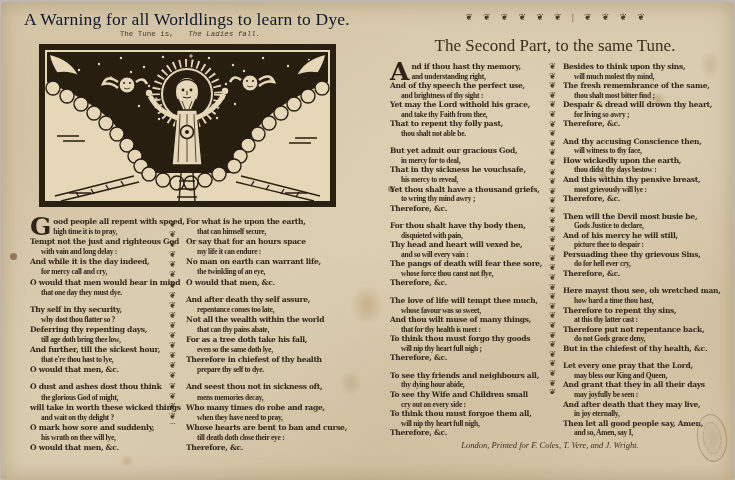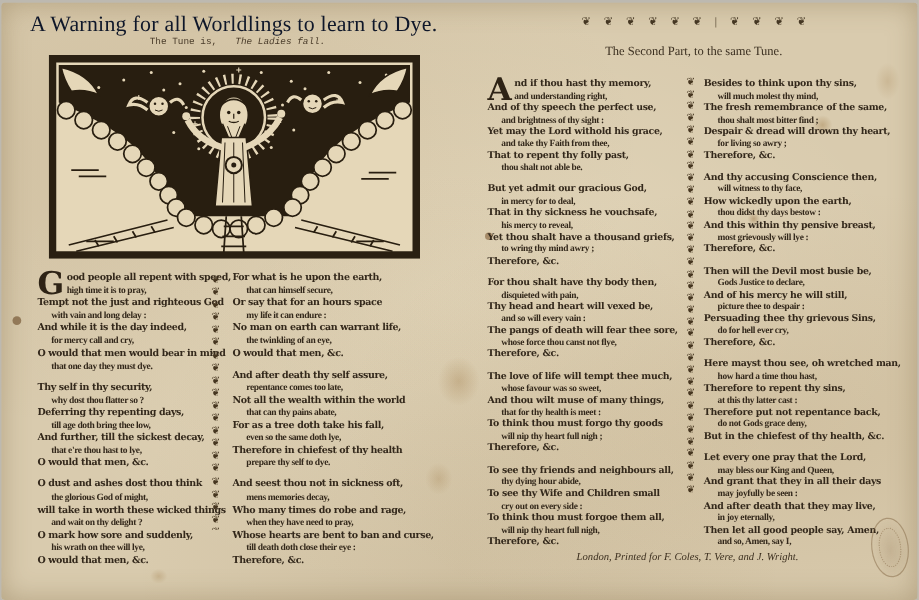--- a/index.html
+++ b/index.html
@@ -29,21 +29,21 @@
     font-size:7.5px;color:#4a3c2a;font-family:Liberation Mono, monospace;
   }
   .tunename{font-style:italic;margin-left:10px;}
   .woodcut{position:absolute;left:39px;top:44px;width:297px;height:163px;}
   .orn-row{
     position:absolute;left:392px;top:12px;width:330px;text-align:center;
     font-size:9px;letter-spacing:4px;color:#453723;white-space:nowrap;
   }
   .second-heading{
     position:absolute;left:388px;top:36px;width:334px;text-align:center;
-    font-size:10px;color:#3a2e1f;white-space:nowrap;
+    font-size:17px;color:#3a2e1f;white-space:nowrap;
   }
   .verse-col{position:absolute;color:#33281b;font-family:"DejaVu Serif",serif;font-weight:700;}
   .verse-col .line{white-space:nowrap;}
   .col-left .line{font-size:7.6px;line-height:10.1px;letter-spacing:-.3px;}
   .col-right .line{font-size:7.5px;line-height:9.55px;letter-spacing:-.25px;}
   .col-left .stanza{margin-bottom:7px;}
   .col-right .stanza{margin-bottom:8px;}
   .line.indent{padding-left:11px;font-family:Liberation Serif, serif;}
   .dropcap{float:left;font-size:25px;line-height:19px;margin-right:2px;color:#2e2315;font-weight:700;}
   .orn-col{
@@ -210,21 +210,21 @@
       <div class="line">And while it is the day indeed,</div>
       <div class="line indent">for mercy call and cry,</div>
       <div class="line">O would that men would bear in mind</div>
       <div class="line indent">that one day they must dye.</div>
     </div>
     <div class="stanza">
       <div class="line">Thy self in thy security,</div>
       <div class="line indent">why dost thou flatter so ?</div>
       <div class="line">Deferring thy repenting days,</div>
       <div class="line indent">till age doth bring thee low,</div>
-      <div class="line">And further, till the sickest decay,</div>
+      <div class="line">And further, till the sickest hour,</div>
       <div class="line indent">that e're thou hast to lye,</div>
       <div class="line">O would that men, &amp;c.</div>
     </div>
     <div class="stanza">
       <div class="line">O dust and ashes dost thou think</div>
       <div class="line indent">the glorious God of might,</div>
       <div class="line">will take in worth these wicked things</div>
       <div class="line indent">and wait on thy delight ?</div>
       <div class="line">O mark how sore and suddenly,</div>
       <div class="line indent">his wrath on thee will lye,</div>

